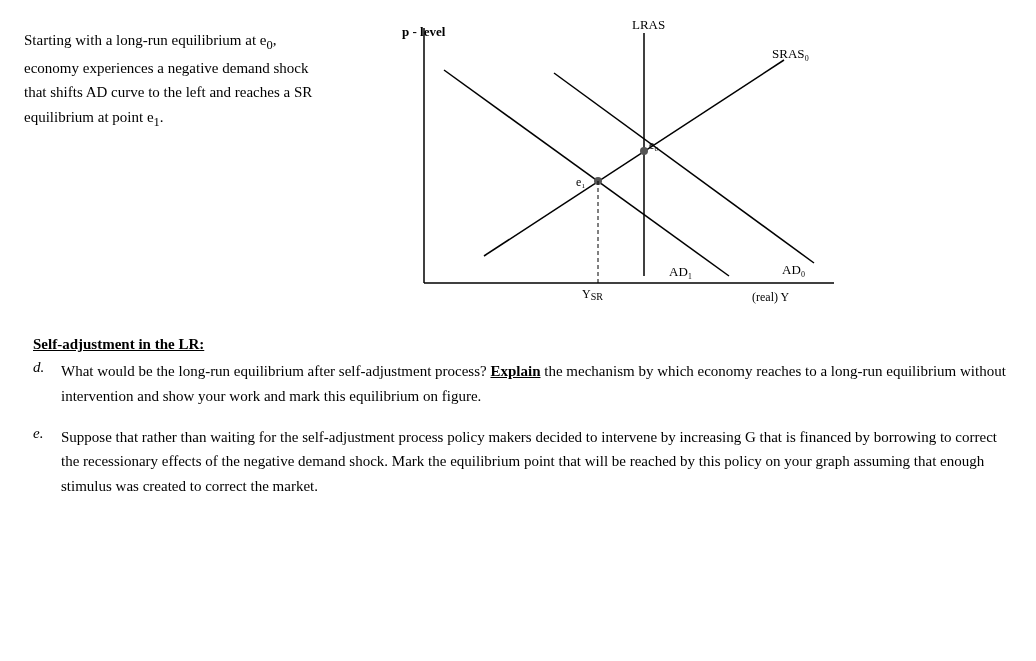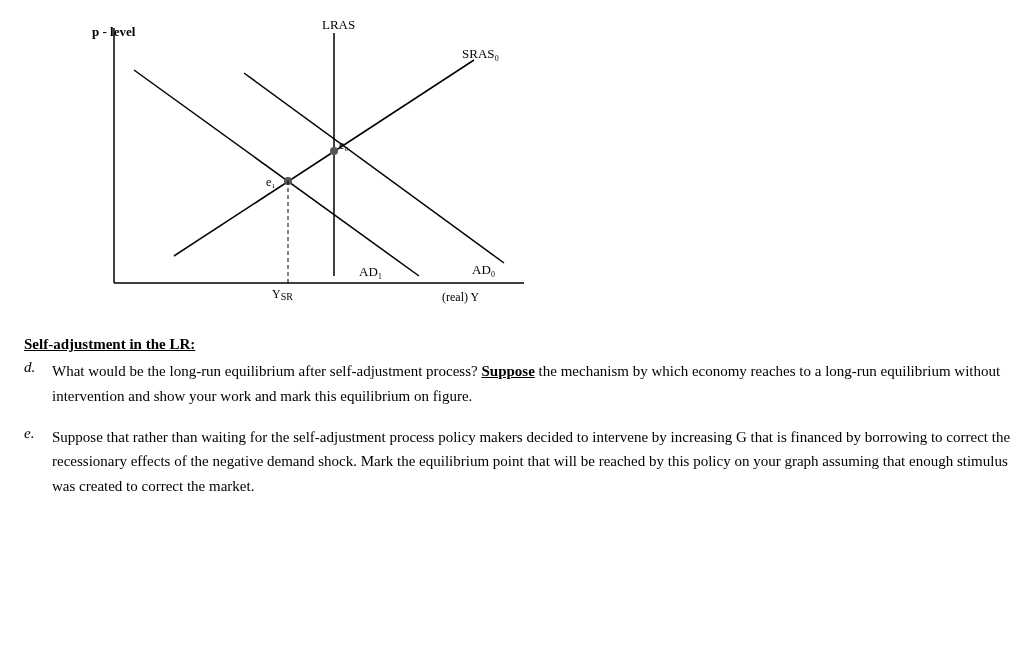--- a/index.html
+++ b/index.html
@@ -37,20 +37,21 @@
     }
     .section-heading {
       font-weight: bold;
       text-decoration: underline;
       font-size: 15px;
       margin-top: 8px;
       margin-bottom: 6px;
     }
     .section-block {
       margin-bottom: 16px;
+      margin-left: 9px;
     }
     .list-item-row {
       display: flex;
       flex-direction: row;
       align-items: flex-start;
       gap: 8px;
       margin-bottom: 4px;
     }
     .list-letter {
       font-style: italic;
@@ -65,20 +66,25 @@
     }
     .underline-word {
       text-decoration: underline;
       font-weight: bold;
     }
   </style>
 </head>
 <body>
 
 <div class="top-section">
+  <div class="intro-text">
+    <span>
+      Starting with a long-run equilibrium at e<sub>0</sub>, economy experiences a negative demand shock that shifts AD curve to the left and reaches a SR equilibrium at point e<sub>1</sub>.
+    </span>
+  </div>
 
   <div class="chart-area">
     <svg class="econ-chart" width="500" height="300" viewBox="0 0 500 300">
 
       <line x1="70" y1="10" x2="70" y2="265" stroke="#000" stroke-width="1.5"></line>
 
       <line x1="70" y1="265" x2="480" y2="265" stroke="#000" stroke-width="1.5"></line>
 
       <text x="48" y="18" font-family="Times New Roman" font-size="13" font-weight="bold">p - level</text>
 
@@ -110,21 +116,21 @@
   </div>
 </div>
 
 <div class="section-block">
   <div class="section-heading">
     <span>Self-adjustment in the LR:</span>
   </div>
   <div class="list-item-row">
     <span class="list-letter">d.</span>
     <span class="list-content">
-      What would be the long-run equilibrium after self-adjustment process? <span class="underline-word">Suppose</span> the mechanism by which economy reaches to a long-run equilibrium without intervention and show your work and mark this equilibrium on figure.
+      What would be the long-run equilibrium after self-adjustment process? <span class="underline-word">Explain</span> the mechanism by which economy reaches to a long-run equilibrium without intervention and show your work and mark this equilibrium on figure.
     </span>
   </div>
 </div>
 
 <div class="section-block">
   <div class="list-item-row">
     <span class="list-letter">e.</span>
     <span class="list-content">Suppose that rather than waiting for the self-adjustment process policy makers decided to intervene by increasing G that is financed by borrowing to correct the recessionary effects of the negative demand shock. Mark the equilibrium point that will be reached by this policy on your graph assuming that enough stimulus was created to correct the market.</span>
   </div>
 </div>

